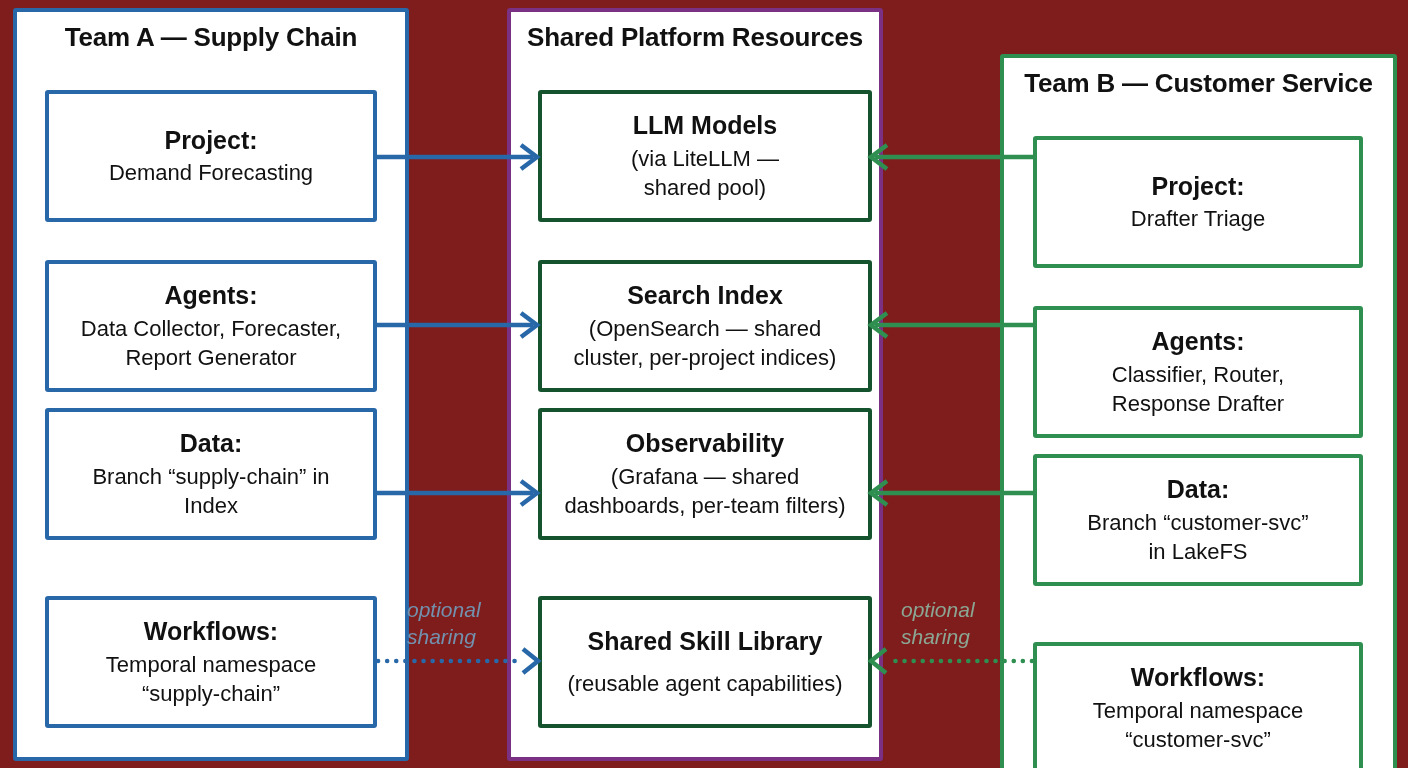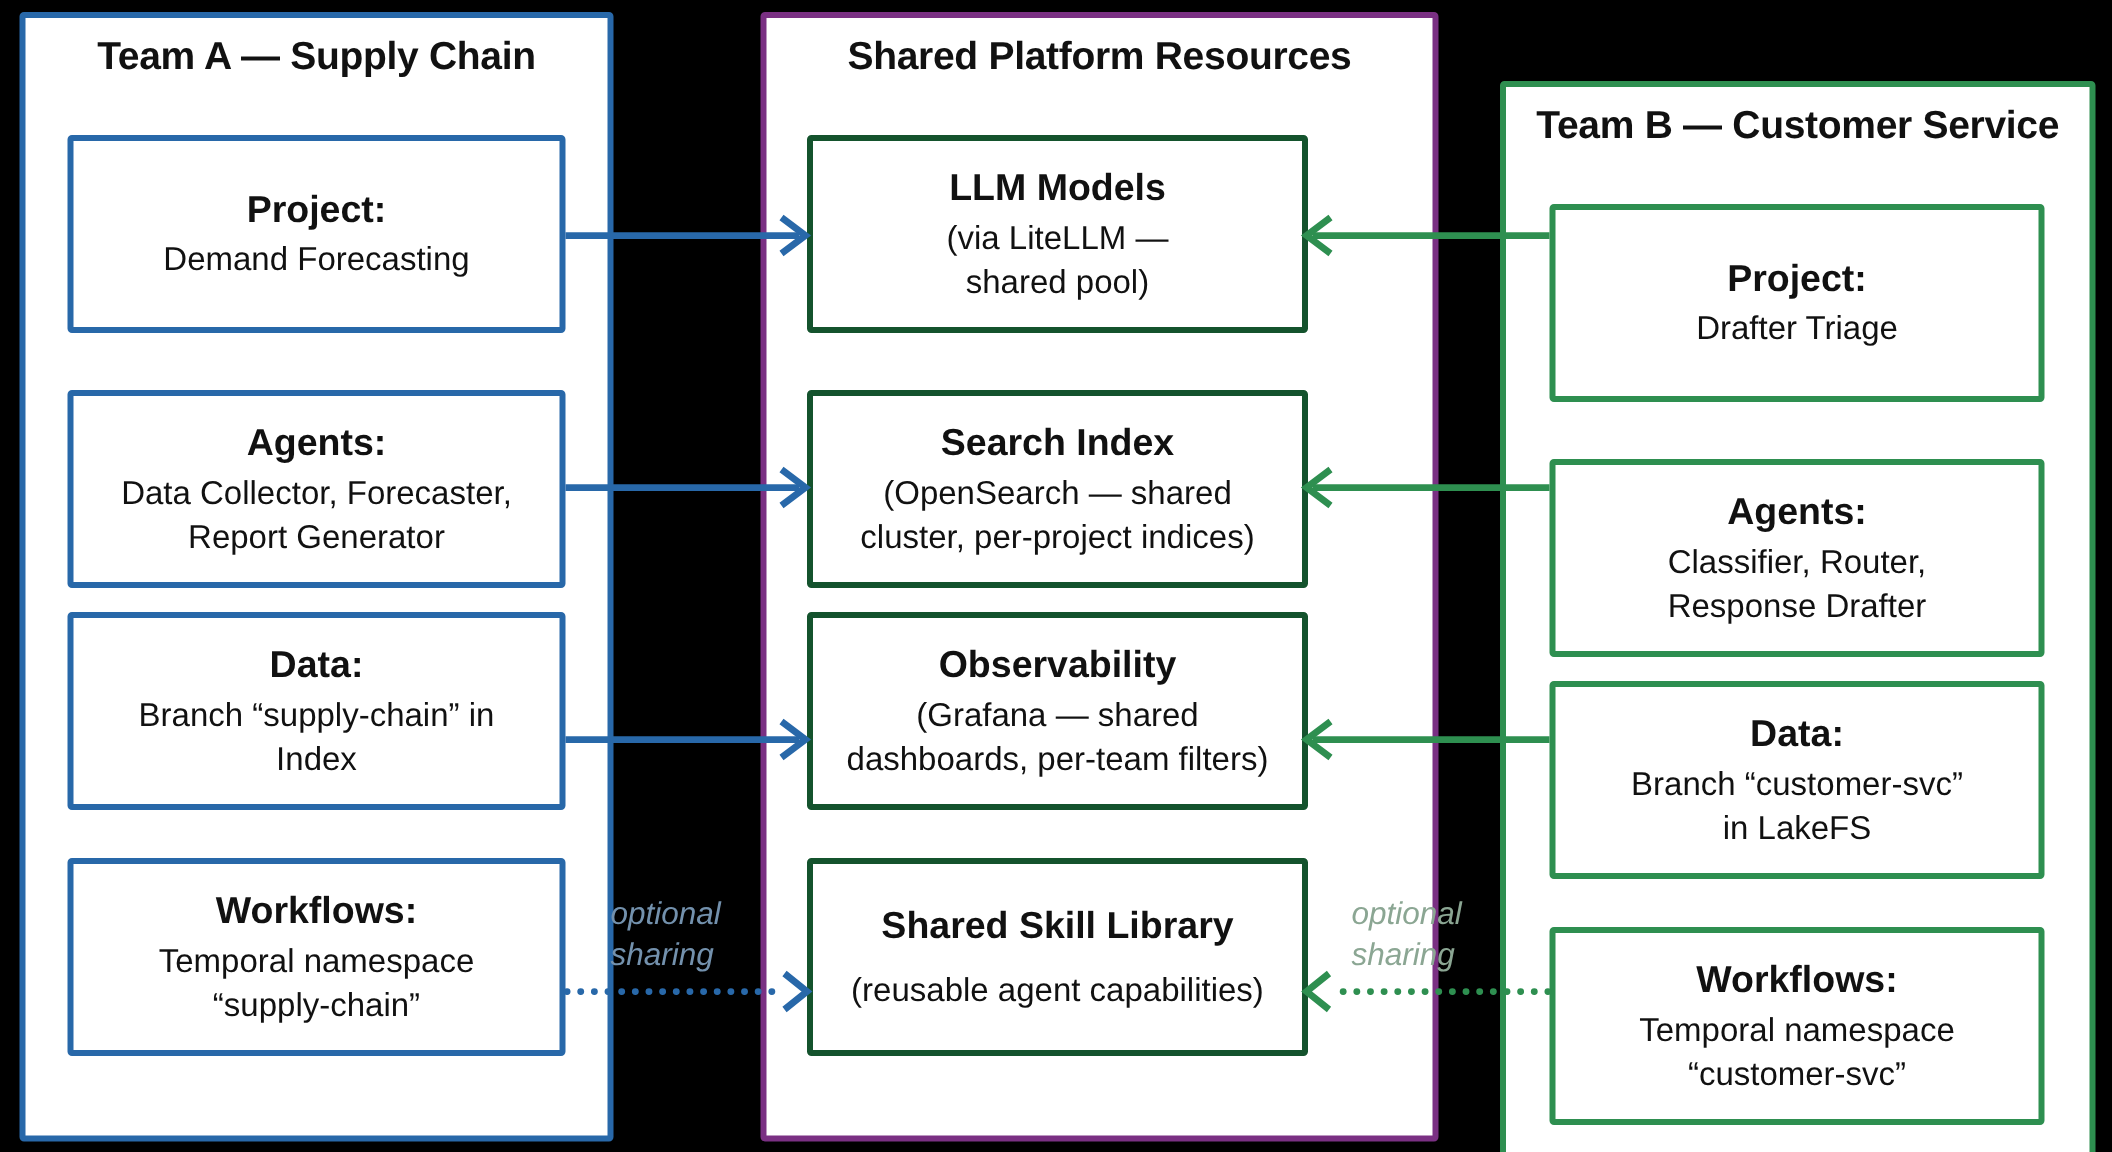--- a/index.html
+++ b/index.html
@@ -1,40 +1,40 @@
 <!DOCTYPE html>
 <html><head>
 <meta charset="utf-8">
 <style>
   html,body{margin:0;padding:0;background:#ffffff;}
   .canvas{
-    position:relative;width:1408px;height:768px;background:#000000;overflow:hidden;
+    position:relative;width:1408px;height:768px;background:#7f1d1d;overflow:hidden;
     font-family:"Liberation Sans","DejaVu Sans",sans-serif;color:#111111;
   }
   .container{
     position:absolute;top:8px;height:753px;box-sizing:border-box;
     border-radius:3px;background:#ffffff;
   }
   .container.team-a{left:13px;width:396px;border:4px solid #2868a9;}
-  .container.shared{left:507px;width:452px;border:4px solid #7a3083;}
+  .container.shared{left:507px;width:376px;border:4px solid #7a3083;}
   .container.team-b{left:1000px;width:397px;border:4px solid #2e8f50;margin-top:46px;}
   .col-title{
     position:absolute;left:0;top:10px;width:100%;text-align:center;
     font-weight:bold;font-size:26px;letter-spacing:-0.2px;color:#111111;
   }
   .node{
     position:absolute;box-sizing:border-box;border-radius:3px;background:#ffffff;
     display:flex;flex-direction:column;justify-content:center;align-items:center;
     text-align:center;padding:6px 10px;
   }
   .team-a .node{left:28px;width:332px;border:4px solid #2868a9;}
   .shared .node{left:27px;width:334px;border:4px solid #14532d;}
   .team-b .node{left:29px;width:330px;border:4px solid #2e8f50;}
   .node{height:132px;}
-  .r1{top:78px;} .r2{top:248px;} .r3{top:396px;} .r4{top:560px;}
+  .r1{top:78px;} .r2{top:248px;} .r3{top:396px;} .r4{top:584px;}
   .node-title{font-weight:bold;font-size:25px;line-height:1.25;color:#111111;}
   .node-body{font-size:22px;line-height:1.32;white-space:pre-line;color:#111111;margin-top:2px;}
   .node-body.gap{margin-top:12px;}
   .arrows{position:absolute;left:0;top:0;pointer-events:none;z-index:5;}
   .share-label{
     position:absolute;z-index:6;font-style:italic;font-size:21px;line-height:1.28;
     text-align:left;white-space:pre-line;
   }
   .share-label.left{left:407px;width:100px;top:597px;color:#7391ad;}
   .share-label.right{left:901px;width:100px;top:597px;color:#8ba693;}

